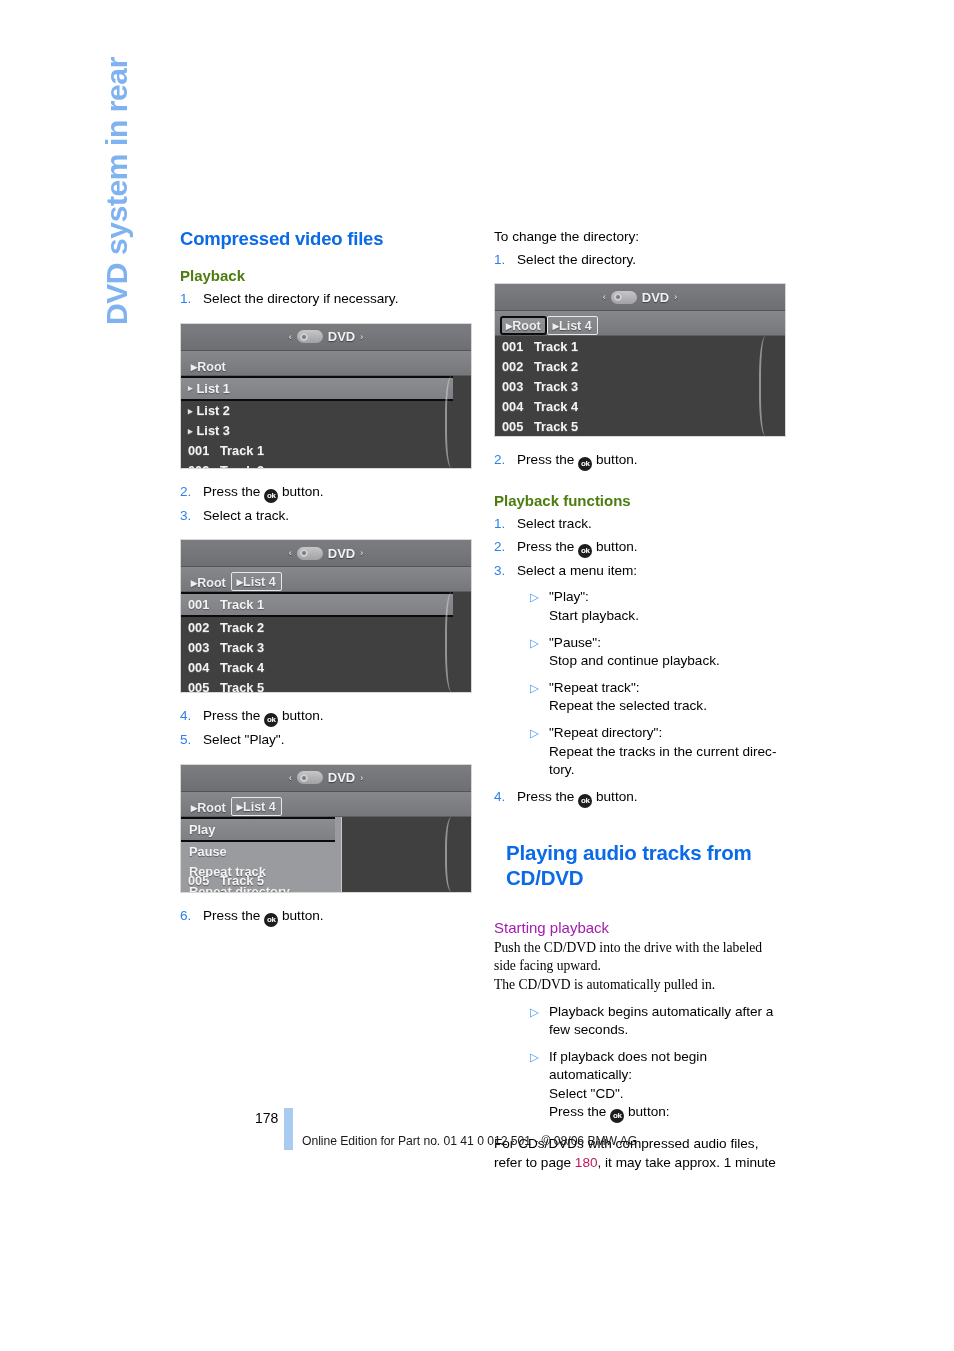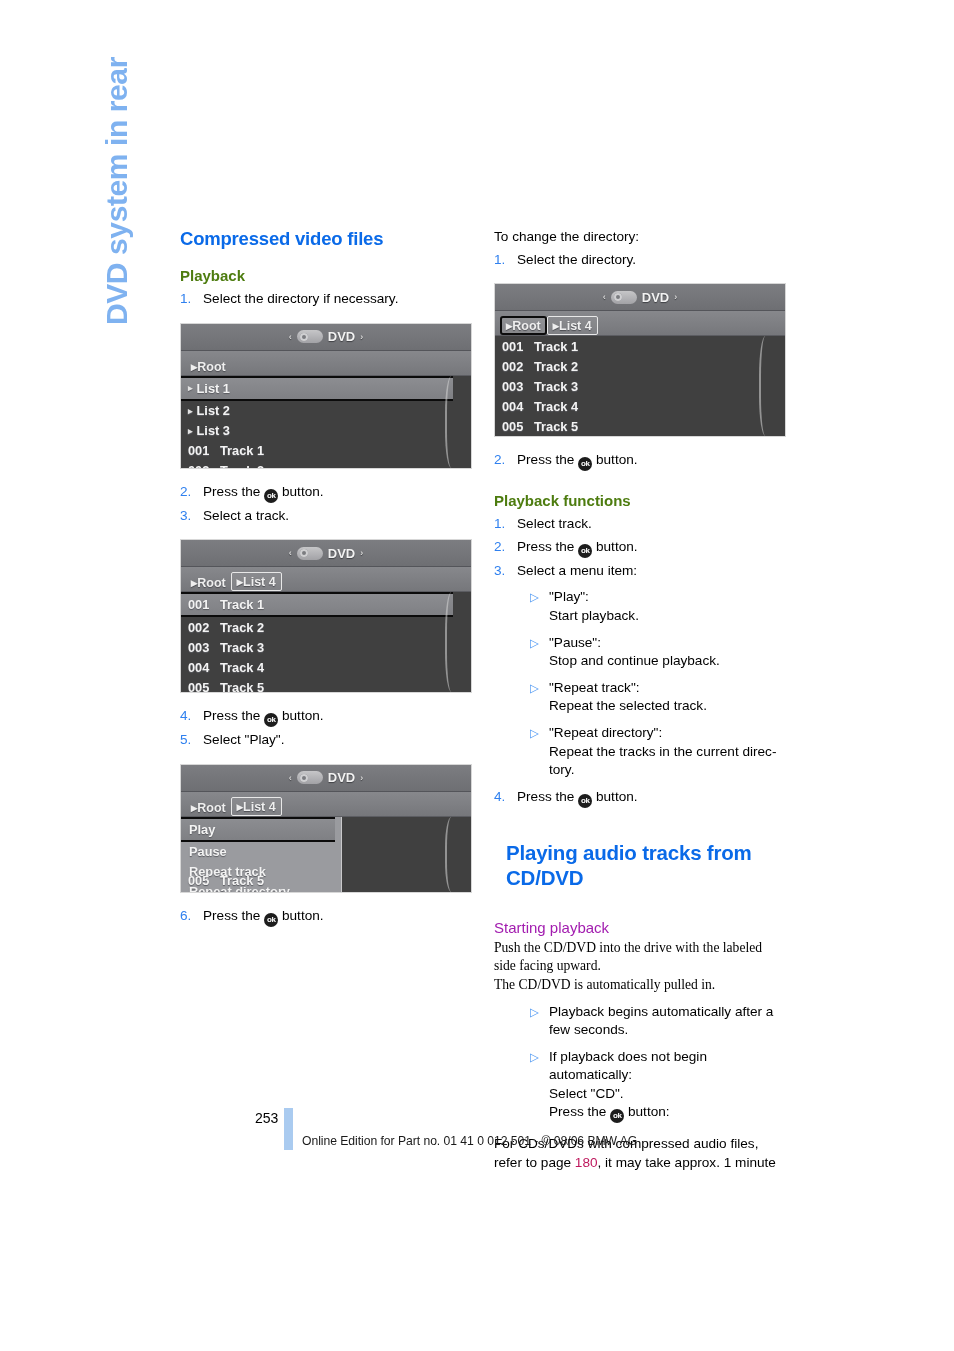--- a/index.html
+++ b/index.html
@@ -585,15 +585,15 @@
     <span class="tri">▷</span>
     <span class="txt"><span>If playback does not begin automatically:</span><br><span>Select "CD".</span><br><span>Press the</span> <span class="okbtn">ok</span> <span>button:</span></span>
   </div>
 
   <div class="sp-12"></div>
 
   <p class="body-text"><span>For CDs/DVDs with compressed audio files, refer to page </span><span class="pageref">180</span><span>, it may take approx. 1 minute</span></p>
 
 </div>
 
-<div class="page-num">253</div>
+<div class="page-num">178</div>
 <div class="blue-bar"></div>
 <div class="footer-text">Online Edition for Part no. 01 41 0 012 501 - © 08/06 BMW AG</div>
 
 </body></html>

